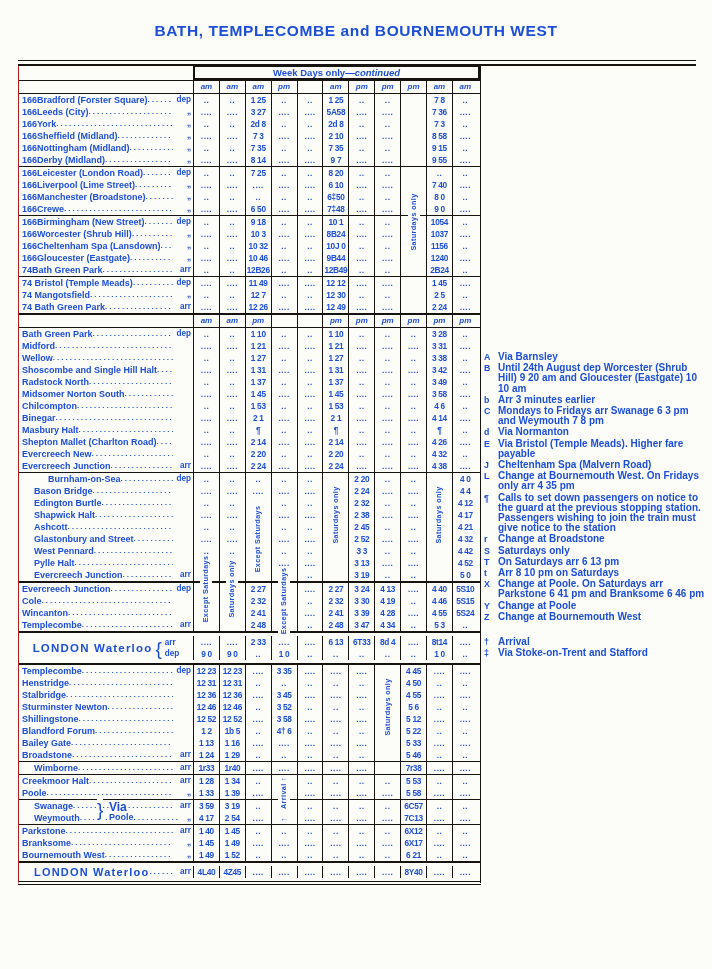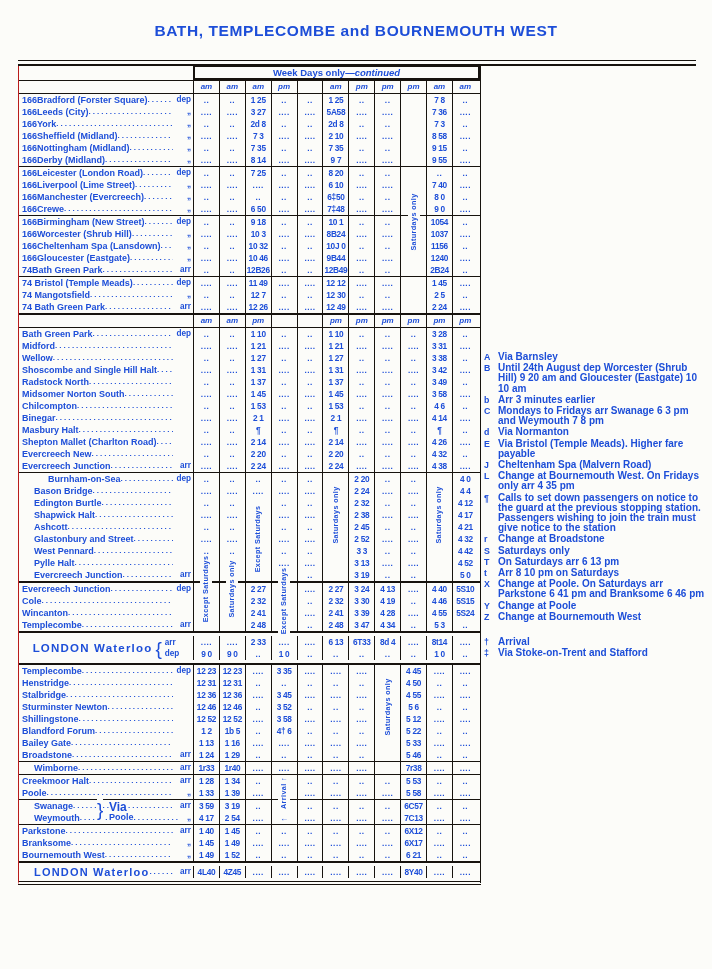--- a/index.html
+++ b/index.html
@@ -228,21 +228,21 @@
           <div class="c dots">....</div>
           <div class="c">6 10</div>
           <div class="c dots">....</div>
           <div class="c dots">....</div>
           <div class="c"></div>
           <div class="c">7 40</div>
           <div class="c dots">....</div>
         </div>
         <div class="row">
           <div class="st">
-            <span class="nm">166Manchester (Evercreech)</span>
+            <span class="nm">166Manchester (Broadstone)</span>
             <span class="ld"></span>
             <span class="mk">„</span>
           </div>
           <div class="c dots">..</div>
           <div class="c dots">..</div>
           <div class="c dots">..</div>
           <div class="c dots">..</div>
           <div class="c dots">..</div>
           <div class="c">6‡50</div>
           <div class="c dots">..</div>

